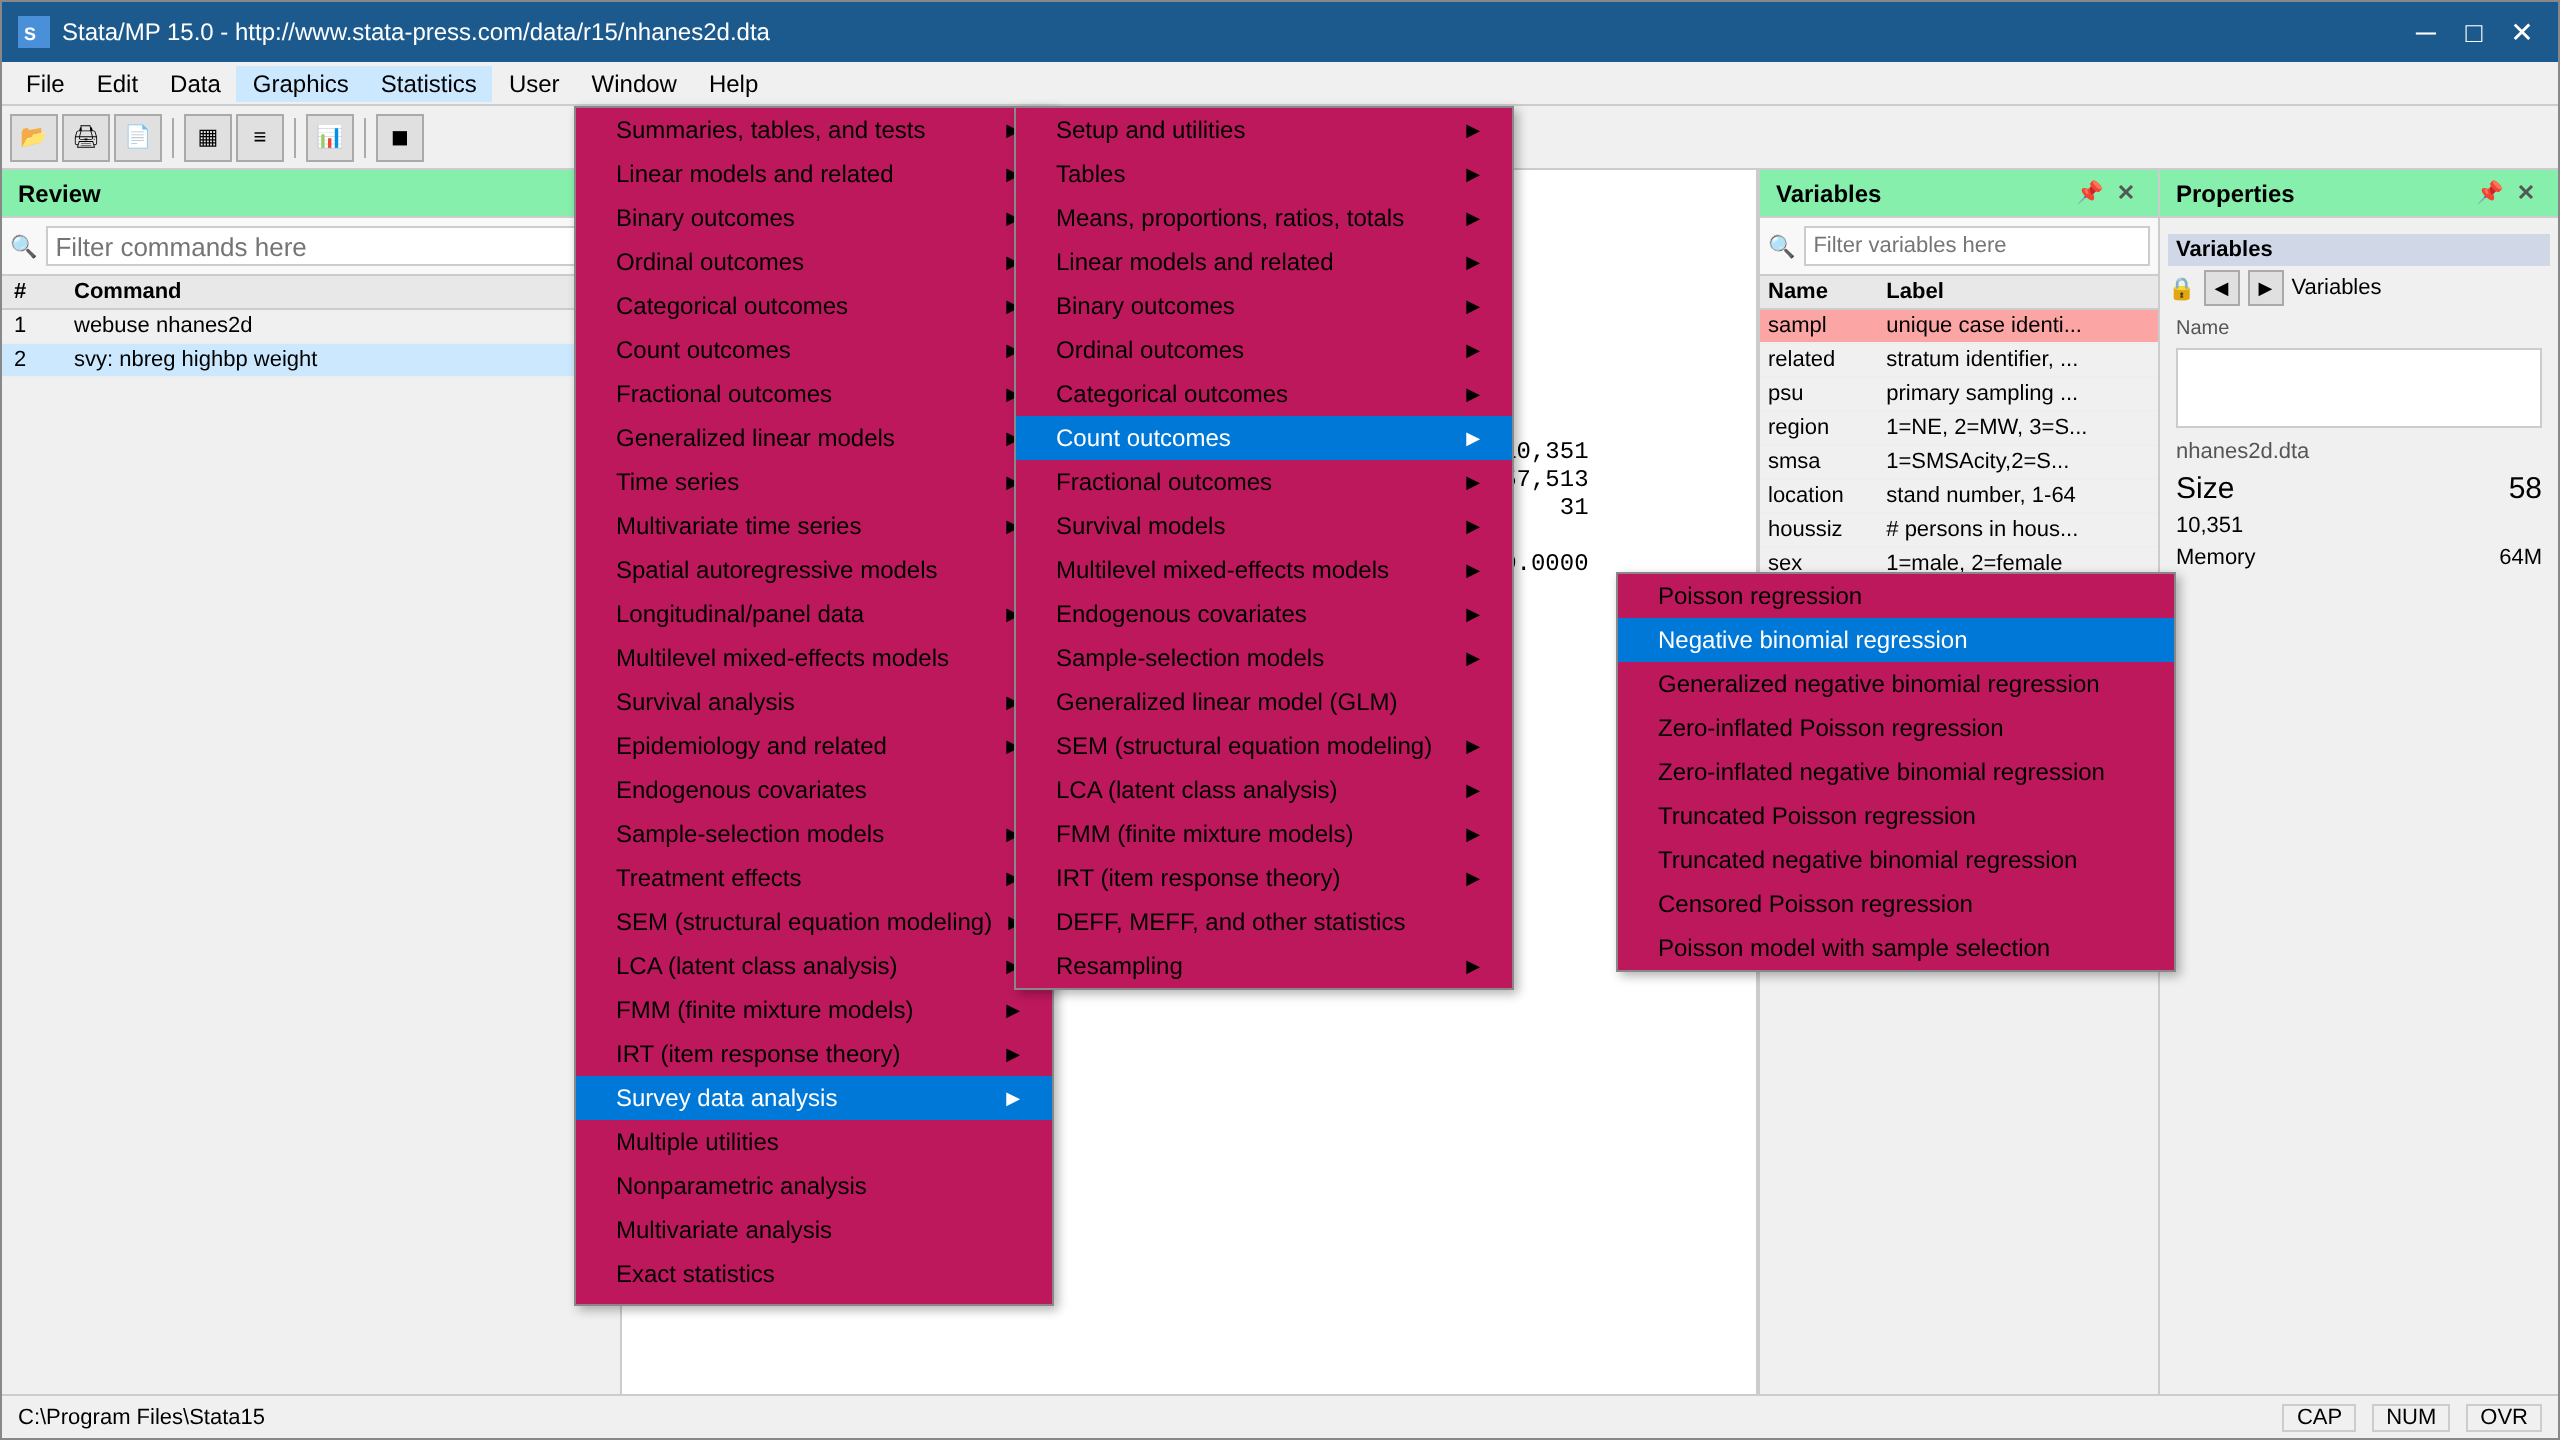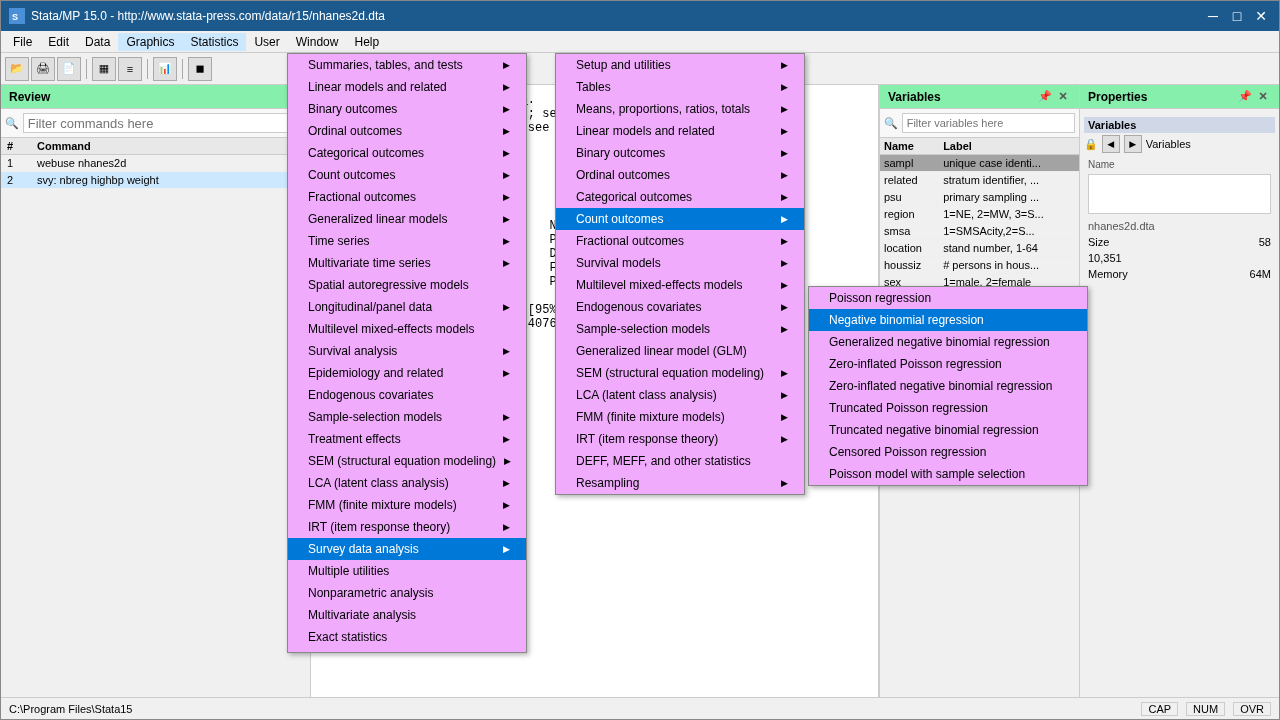--- a/index.html
+++ b/index.html
@@ -214,21 +214,21 @@
       width: 200px;
       background: #f0f0f0;
       border-left: 1px solid #ccc;
       display: flex;
       flex-direction: column;
     }
 
     
     .dropdown-menu {
       position: absolute;
-      background: #f0abfc;
+      background: #be185d;
       border: 1px solid #888;
       box-shadow: 2px 2px 5px rgba(0,0,0,0.3);
       z-index: 100;
       min-width: 220px;
     }
     .dropdown-menu .menu-entry {
       padding: 4px 16px 4px 20px;
       cursor: pointer;
       font-size: 12px;
       display: flex;
@@ -280,21 +280,21 @@
       position: sticky; top: 0;
     }
     .var-table td {
       padding: 2px 4px;
       font-size: 11px;
       border-bottom: 1px solid #eee;
       overflow: hidden;
       text-overflow: ellipsis;
       white-space: nowrap;
     }
-    .var-table tr.selected td { background: #a3a3a3; }
+    .var-table tr.selected td { background: #fca5a5; }
 
     .panel-icons {
       display: flex;
       align-items: center;
       gap: 2px;
     }
     .panel-icon-btn {
       width: 16px; height: 16px;
       cursor: pointer;
       font-size: 11px;
@@ -517,21 +517,21 @@
             <span>Variables</span>
           </div>
           <div style="padding:2px 4px;">
             <div style="font-size:10px;color:#555;">Name</div>
           </div>
           <div style="height:40px;background:white;border:1px solid #ccc;margin:2px 4px;padding:2px;font-size:11px;"></div>
 
           <div style="padding:4px 4px 2px;font-size:11px;color:#555;">
             <div>nhanes2d.dta</div>
           </div>
-          <div style="display:flex;justify-content:space-between;padding:2px 4px;font-size:11px;gap:24px;">
+          <div style="display:flex;justify-content:space-between;padding:2px 4px;font-size:15px;gap:24px;">
             <span>Size</span>
             <span>58</span>
           </div>
           <div style="padding:2px 4px;font-size:11px;">
             <span>10,351</span>
           </div>
           <div style="display:flex;justify-content:space-between;padding:2px 4px;font-size:11px;">
             <span>Memory</span>
             <span>64M</span>
           </div>
@@ -574,21 +574,21 @@
     <div class="menu-entry submenu-arrow">IRT (item response theory)</div>
     <div class="menu-entry highlighted submenu-arrow">Survey data analysis</div>
     <div class="menu-entry">Multiple utilities</div>
     <div class="menu-entry">Nonparametric analysis</div>
     <div class="menu-entry">Multivariate analysis</div>
     <div class="menu-entry">Exact statistics</div>
     <div class="menu-entry">Resampling</div>
 
   </div>
 
-  <div class="dropdown-menu menu-l2" style="top:52px;left:554px;width:250px;">
+  <div class="dropdown-menu menu-l2" style="top:52px;left:506px;width:250px;">
     <div class="menu-entry submenu-arrow">Setup and utilities</div>
     <div class="menu-entry submenu-arrow">Tables</div>
     <div class="menu-entry submenu-arrow">Means, proportions, ratios, totals</div>
     <div class="menu-entry submenu-arrow">Linear models and related</div>
     <div class="menu-entry submenu-arrow">Binary outcomes</div>
     <div class="menu-entry submenu-arrow">Ordinal outcomes</div>
     <div class="menu-entry submenu-arrow">Categorical outcomes</div>
     <div class="menu-entry highlighted submenu-arrow">Count outcomes</div>
     <div class="menu-entry submenu-arrow">Fractional outcomes</div>
     <div class="menu-entry submenu-arrow">Survival models</div>

